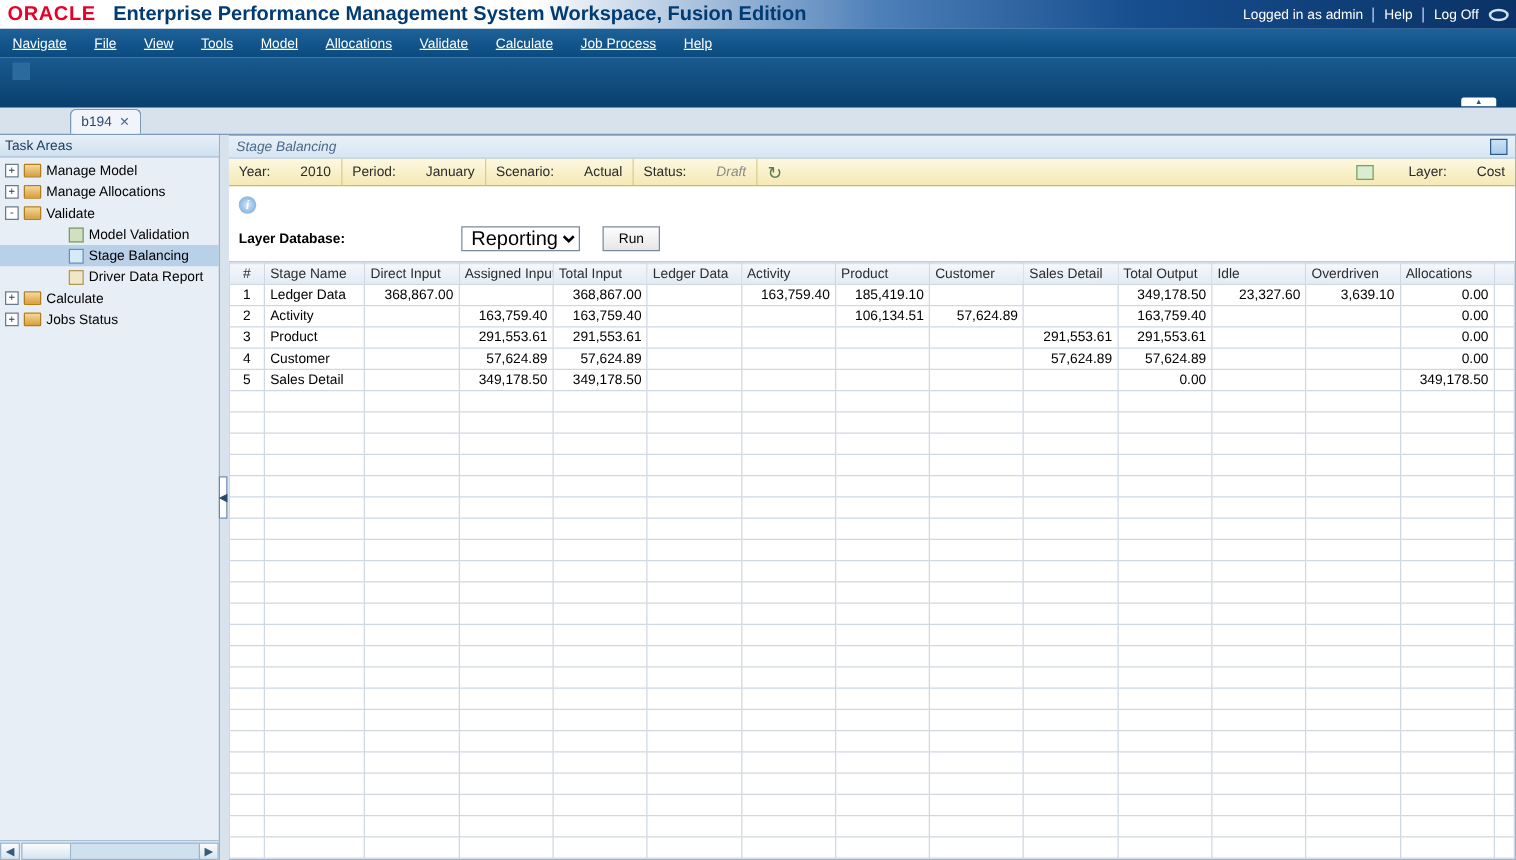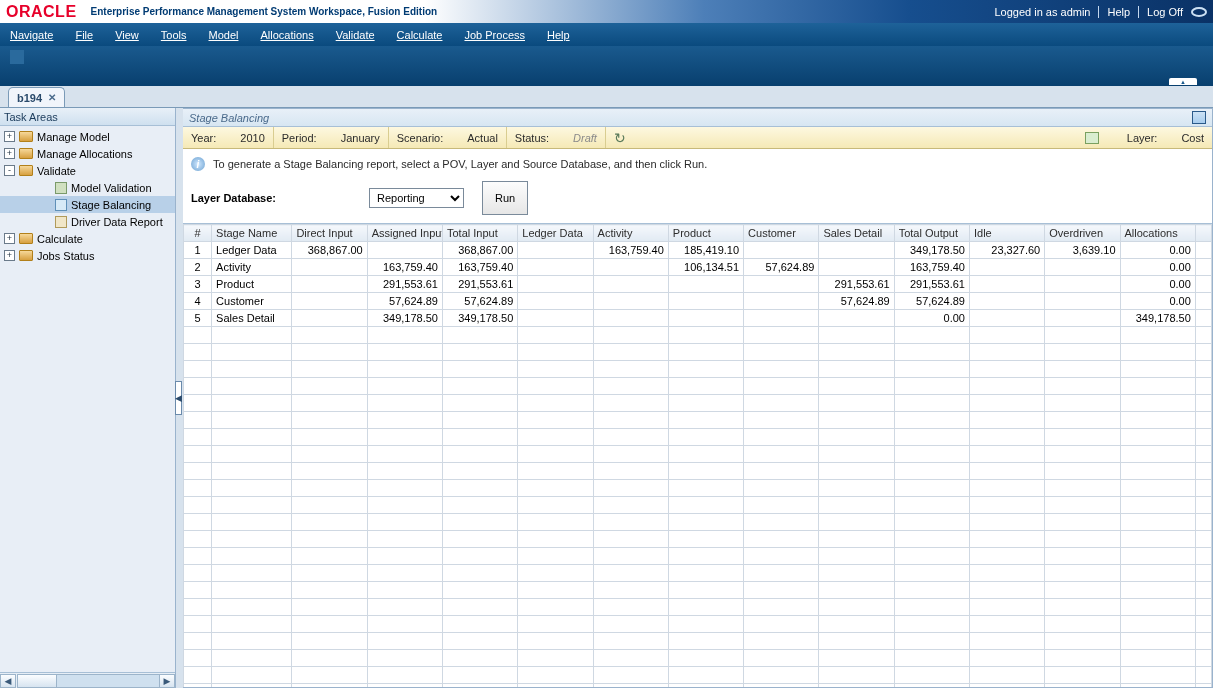--- a/index.html
+++ b/index.html
@@ -1,39 +1,39 @@
 <!DOCTYPE html>
 <html><head>
 <meta charset="utf-8">
 <style>
   * { box-sizing: border-box; margin: 0; padding: 0; }
   html, body { width: 1213px; height: 688px; font-family: Verdana, Geneva, sans-serif; font-size: 11px; background: #d7e2ed; overflow: hidden; }
   
   
   .top-header { height: 23px; background: linear-gradient(to right, #ffffff 0%, #ffffff 35%, #4d7fb8 58%, #164e8e 75%, #0a3266 100%); display: flex; align-items: center; padding: 0 6px; }
   .oracle-logo { color: #e7002a; font-weight: bold; font-size: 16px; letter-spacing: 0.5px; font-family: Arial, sans-serif; }
-  .app-title { color: #003b73; font-weight: bold; margin-left: 14px; font-size: 10px; }
+  .app-title { color: #003b73; font-weight: bold; margin-left: 14px; font-size: 16px; }
   .header-right { margin-left: auto; display: flex; align-items: center; color: #fff; gap: 8px; text-align: right; }
   .header-right a { color: #fff; text-decoration: none; cursor: pointer; }
   .header-sep { width: 1px; height: 12px; background: #c4d8ef; }
   .oracle-ring { width: 16px; height: 10px; border: 2px solid #cde1f4; border-radius: 50%/50%; }
 
   
   .main-menu { height: 23px; background: linear-gradient(#1e6299, #0a4a7e); display: flex; align-items: center; gap: 22px; padding: 0 10px; color: #fff; }
   .main-menu a { color: #fff; text-decoration: underline; cursor: pointer; }
 
   
   .sub-bar { height: 40px; background: linear-gradient(#1a5a8e, #083f6e); display: flex; align-items: flex-start; padding: 4px 10px; position: relative; }
   .home-icon { width: 14px; height: 14px; background: #2a6a9d; display: inline-block; }
   .sub-bar-handle { position: absolute; right: 16px; top: 32px; width: 28px; height: 7px; background: #fff; border-radius: 2px 2px 0 0; display:flex; align-items:center; justify-content:center; }
   .sub-bar-handle::before{content:"▲"; font-size:6px; color:#1a5a8e;}
 
   
   .tab-strip { height: 22px; background: #d7e2ed; display: flex; align-items: flex-end; padding-left: 8px; border-bottom: 1px solid #7a9ab7; }
-  .tab { height: 20px; background: #f1f5fb; border: 1px solid #7a9ab7; border-bottom: none; border-radius: 5px 5px 0 0; padding: 2px 8px; display: flex; align-items: center; gap: 6px; font-weight: bold; color: #2a4a6b; cursor:pointer;}
+  .tab { height: 20px; background: #f1f5fb; border: 1px solid #7a9ab7; border-bottom: none; border-radius: 5px 5px 0 0; padding: 2px 8px; display: flex; align-items: center; gap: 6px; font-weight: normal; color: #2a4a6b; cursor:pointer;margin-left:48px;}
   .tab-close { color: #4a6a8b; cursor: pointer; font-size: 10px; }
 
   
   .main-area { display: flex; height: calc(688px - 23px - 23px - 40px - 22px); }
   .task-panel { width: 176px; background: #e8eef6; border-right: 1px solid #9ab3cd; display: flex; flex-direction: column; }
   .task-title { height: 18px; background: linear-gradient(#e8f0f8,#cfe0ef); border-bottom: 1px solid #a7bfd6; padding-left: 4px; display: flex; align-items: center; color: #1a3a5a;}
   .tree { padding: 2px 0; flex: 1; }
   .tree-node { display: flex; align-items: center; height: 17px; padding-left: 4px; cursor: pointer; }
   .tree-node.child { padding-left: 40px; }
   .tree-node.selected { background: #b8d0e8; }
@@ -65,22 +65,22 @@
   .refresh-icon { font-size: 14px; color: #5a7a5a; cursor:pointer; padding:0 8px;}
   .layer-icon { width:14px; height:12px; background:#d9edd0; border:1px solid #7aa060; margin-right:4px;}
 
   .hint-row { display: flex; align-items: center; padding: 8px 8px 6px 8px; gap: 8px; }
   .info-icon { width: 14px; height: 14px; border-radius: 50%; background: radial-gradient(#d0e8ff,#6aa0d0); display: inline-flex; align-items: center; justify-content: center; color: #fff; font-style: italic; font-weight: bold; font-size:10px;}
   .hint-text { color: #2a2a2a; }
 
   .controls-row { display: flex; align-items: center; padding: 4px 8px 8px 8px; gap: 18px; }
   .controls-row .lbl { font-weight: bold; min-width: 160px;}
   .select-wrap { position: relative; display:inline-block;}
-  .select-wrap select { height: 20px; width: 95px; background: #fff; border: 1px solid #7a8a9a; font-size:11px; padding-left:3px;}
-  .run-btn { height: 34px; padding: 0 12px; background: linear-gradient(#fdfdfd,#e6e6e6); border: 1px solid #7a8a9a; cursor: pointer; font-size:11px;}
+  .select-wrap select { height: 20px; width: 95px; background: #fff; border: 1px solid #7a8a9a; font-size:16px; padding-left:3px;}
+  .run-btn { height: 20px; padding: 0 12px; background: linear-gradient(#fdfdfd,#e6e6e6); border: 1px solid #7a8a9a; cursor: pointer; font-size:11px;}
 
   .grid-wrap { flex: 1; overflow: hidden; border-top: 1px solid #a7bfd6; }
   table.grid { border-collapse: collapse; width: 100%; table-layout: fixed; }
   table.grid th, table.grid td { border: 1px solid #cfd8e2; height: 17px; padding: 0 4px; overflow: hidden; white-space: nowrap; }
   table.grid th { background: linear-gradient(#f5f8fc,#e1eaf3); color: #2d2d2d; text-align: left; font-weight: normal; position: sticky; top: 0;}
   table.grid th.num, table.grid td.num { text-align: right; }
   table.grid td { background: #fff; }
 
   .col-idx{width:28px; text-align:center !important;}
   .col-stage{width:80px;}
@@ -213,21 +213,20 @@
       <span class="refresh-icon">↻</span>
       <div class="pov-seg last">
         <span class="layer-icon"></span>
         <span class="pov-label">Layer</span>
         <span class="pov-value">Cost</span>
       </div>
     </div>
 
     <div class="hint-row">
       <span class="info-icon">i</span>
-      <span class="hint-text">To generate a Stage Balancing report, select a POV, Layer and Source Database, and then click Run.</span>
     </div>
 
     <div class="controls-row">
       <span class="lbl">Layer Database:</span>
       <span class="select-wrap">
         <select>
           <option>Reporting</option>
         </select>
       </span>
       <button class="run-btn">Run</button>

